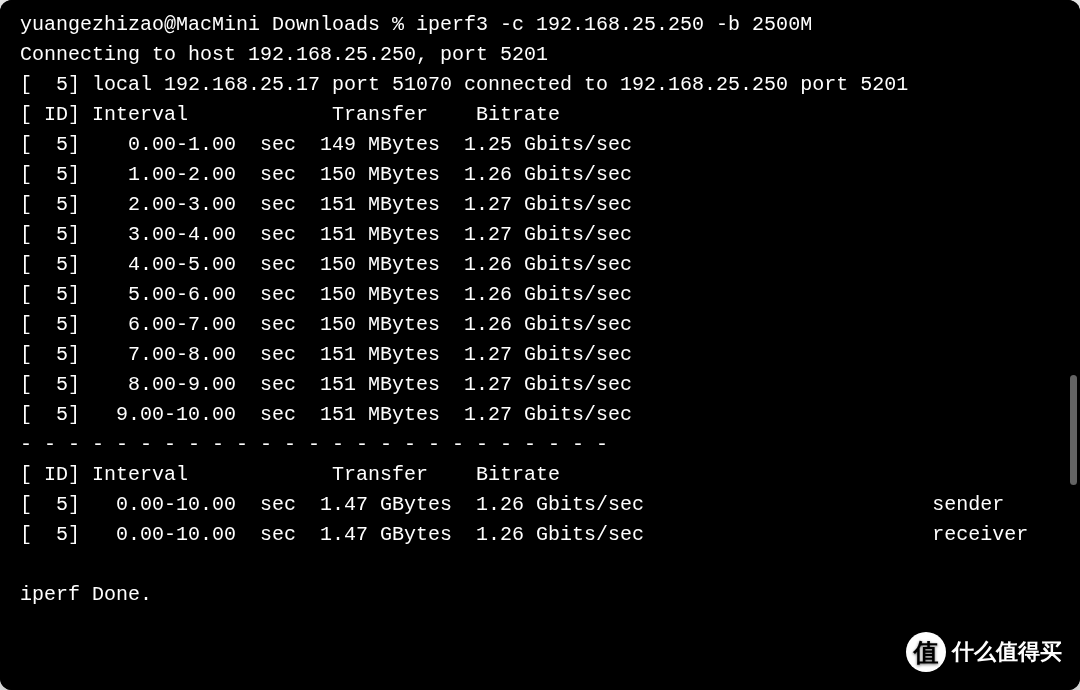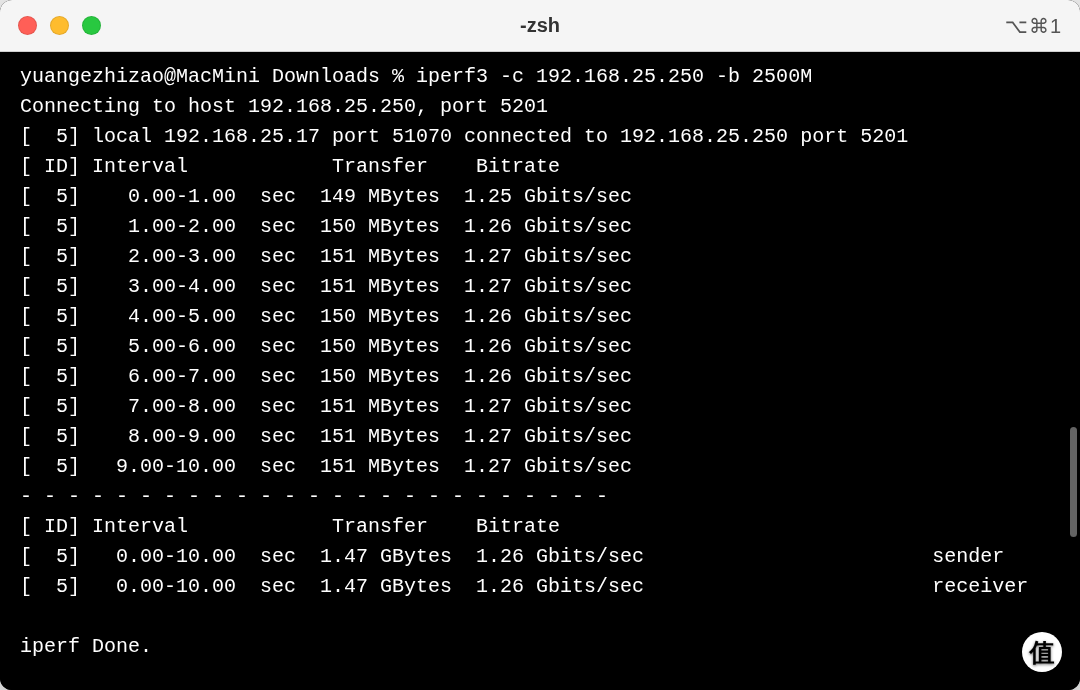--- a/index.html
+++ b/index.html
@@ -108,29 +108,20 @@
       justify-content: center;
       font-size: 25px;
       font-weight: 900;
       box-shadow: 0 2px 6px rgba(0,0,0,0.5);
     }
   </style>
 </head>
 <body>
 
 <div class="window">
-  <div class="titlebar">
-    <div class="traffic-lights">
-      <div class="light red"></div>
-      <div class="light yellow"></div>
-      <div class="light green"></div>
-    </div>
-    <div class="title">-zsh</div>
-    <div class="titlebar-right">⌥⌘1</div>
-  </div>
   <div class="terminal" id="terminal-body"><div style="white-space: pre;">yuangezhizao@MacMini Downloads % iperf3 -c 192.168.25.250 -b 2500M
 Connecting to host 192.168.25.250, port 5201
 [  5] local 192.168.25.17 port 51070 connected to 192.168.25.250 port 5201
 [ ID] Interval            Transfer    Bitrate
 [  5]    0.00-1.00  sec  149 MBytes  1.25 Gbits/sec
 [  5]    1.00-2.00  sec  150 MBytes  1.26 Gbits/sec
 [  5]    2.00-3.00  sec  151 MBytes  1.27 Gbits/sec
 [  5]    3.00-4.00  sec  151 MBytes  1.27 Gbits/sec
 [  5]    4.00-5.00  sec  150 MBytes  1.26 Gbits/sec
 [  5]    5.00-6.00  sec  150 MBytes  1.26 Gbits/sec
@@ -144,13 +135,14 @@
 [  5]   0.00-10.00  sec  1.47 GBytes  1.26 Gbits/sec                        receiver
 
 iperf Done.
 </div>
     <div class="scrollbar"></div>
   </div>
 </div>
 
 <div class="watermark">
   <div class="watermark-icon">值</div>
+  <span>什么值得买</span>
 </div>
 
 </body></html>

